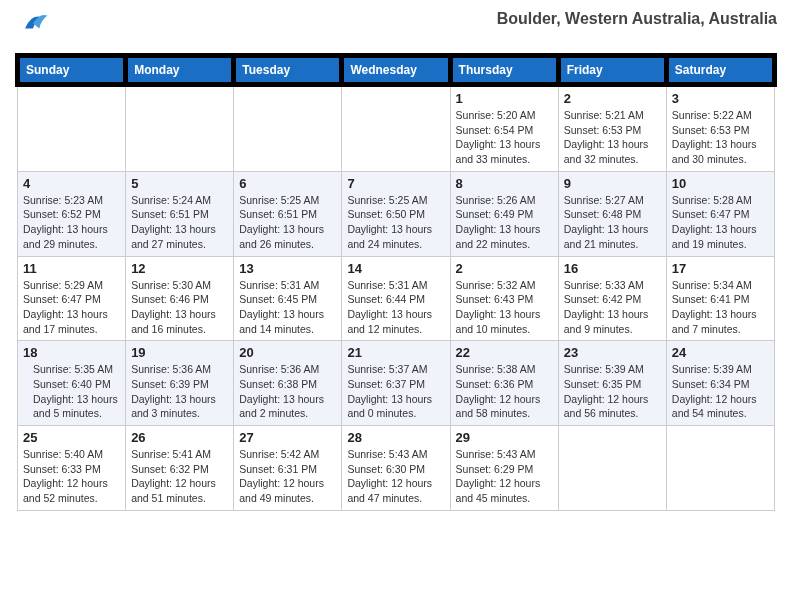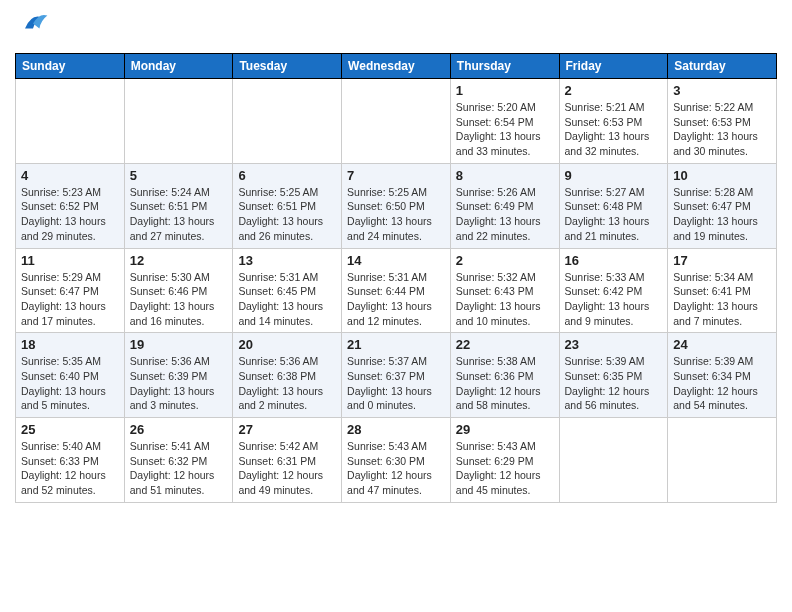--- a/index.html
+++ b/index.html
@@ -55,21 +55,21 @@
       border-collapse: collapse;
       font-size: 11px;
     }
     thead tr th {
       background-color: #1a6fc4;
       color: #fff;
       text-align: left;
       padding: 5px 6px;
       font-size: 12px;
       font-weight: bold;
-      border: 1px solid #000000;
+      border: 5px solid #000000;
     }
     tbody tr td {
       border: 1px solid #ccc;
       vertical-align: top;
       padding: 4px 5px;
       width: 14.28%;
       min-height: 80px;
     }
     .cell-day {
       font-size: 13px;
@@ -102,20 +102,21 @@
         <div class="logo-bird">
           <svg width="32" height="32" viewBox="0 0 40 40">
             <path d="M10,28 Q18,10 30,14 Q22,20 20,28 Z" fill="#1a6fc4"></path>
             <path d="M20,22 Q28,8 38,12 Q30,18 28,28 Z" fill="#4a9fe0"></path>
           </svg>
         </div>
       </div>
     </div>
   </div>
   <div class="title-block">
+    <h2>Boulder, Western Australia, Australia</h2>
   </div>
 </div>
 
 <table>
   <thead>
     <tr>
     <th>Sunday</th>
         <th>Monday</th>
         <th>Tuesday</th>
         <th>Wednesday</th>
@@ -233,21 +234,21 @@
         <td>
           <div class="cell-day">17</div>
           <div class="cell-info" style="white-space: pre-line;">Sunrise: 5:34 AM
 Sunset: 6:41 PM
 Daylight: 13 hours and 7 minutes.</div>
         </td>
       </tr>
       <tr>
         <td>
           <div class="cell-day">18</div>
-          <div class="cell-info" style="white-space: pre-line;">Sunrise: 5:35 AM
+          <div class="cell-info" style="white-space: pre-line; margin-left: 10px;">Sunrise: 5:35 AM
 Sunset: 6:40 PM
 Daylight: 13 hours and 5 minutes.</div>
         </td>
         <td>
           <div class="cell-day">19</div>
           <div class="cell-info" style="white-space: pre-line;">Sunrise: 5:36 AM
 Sunset: 6:39 PM
 Daylight: 13 hours and 3 minutes.</div>
         </td>
         <td>

